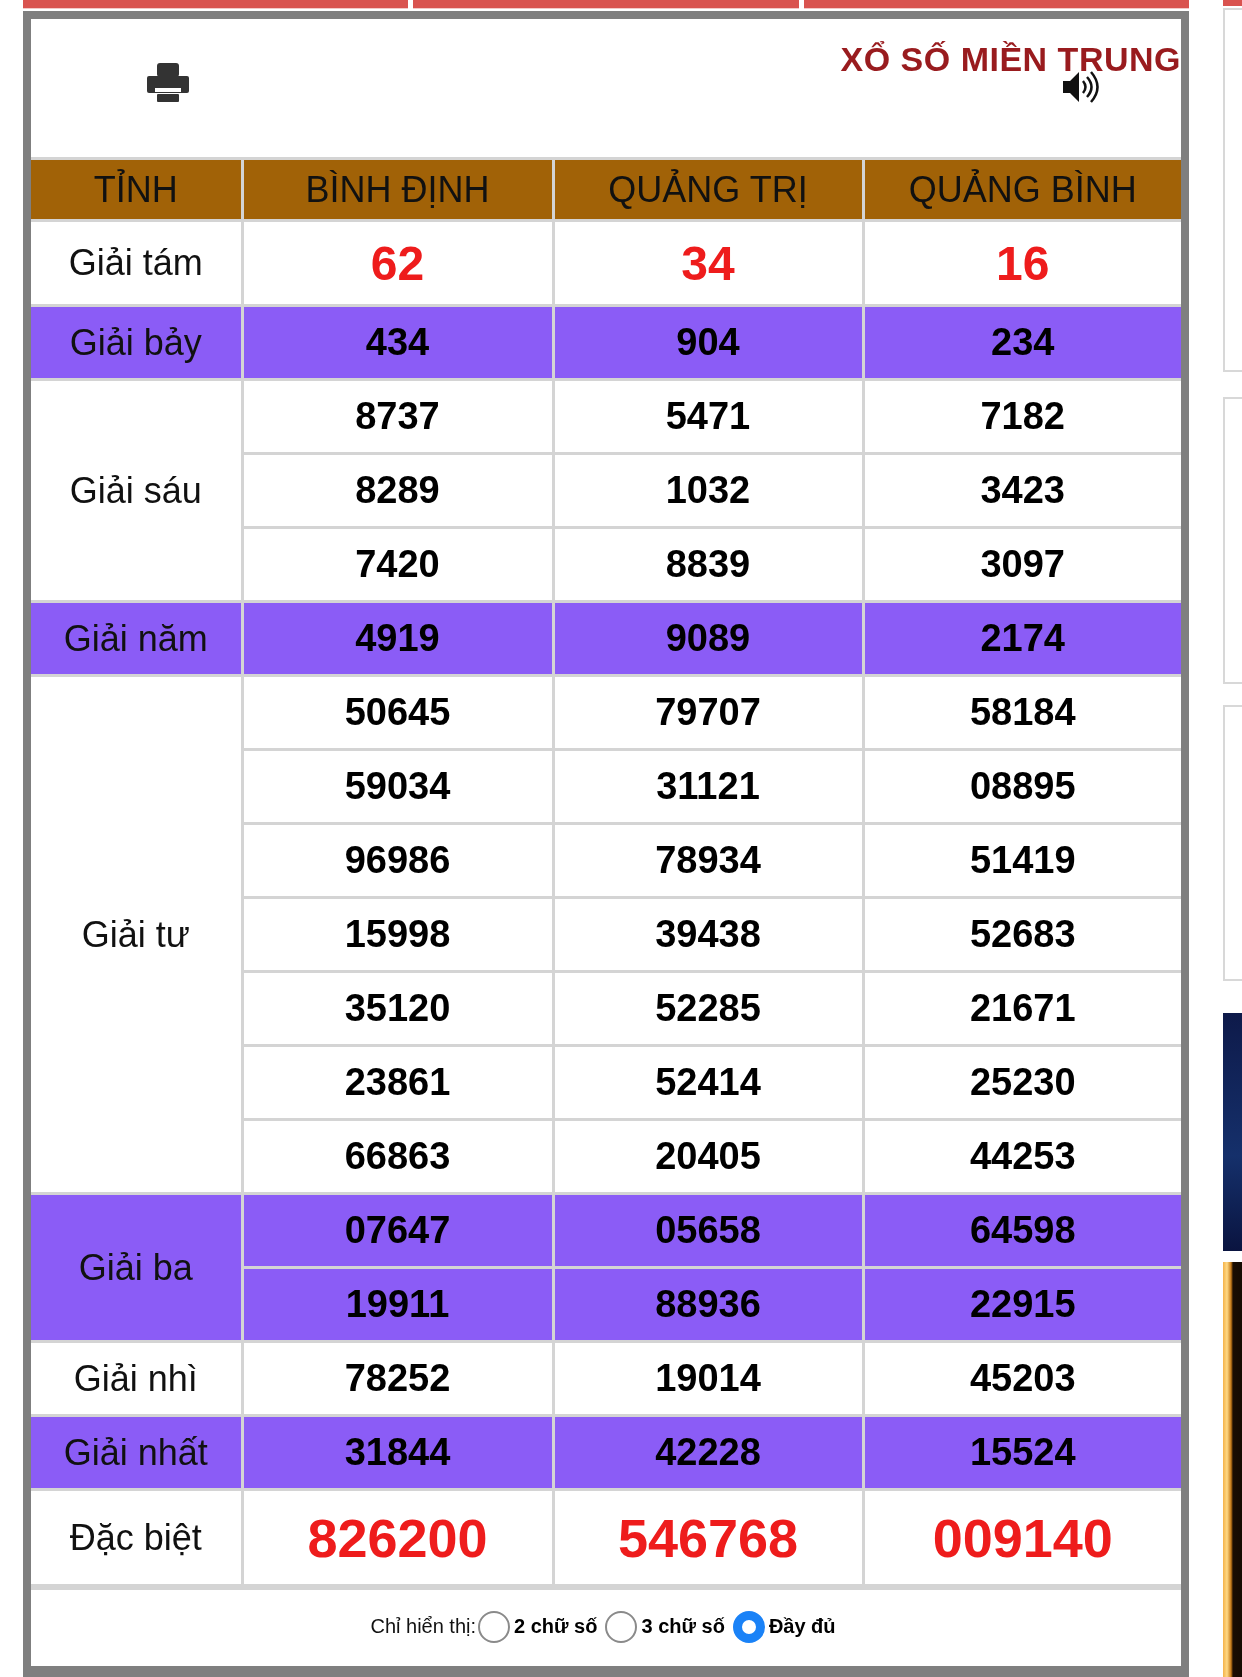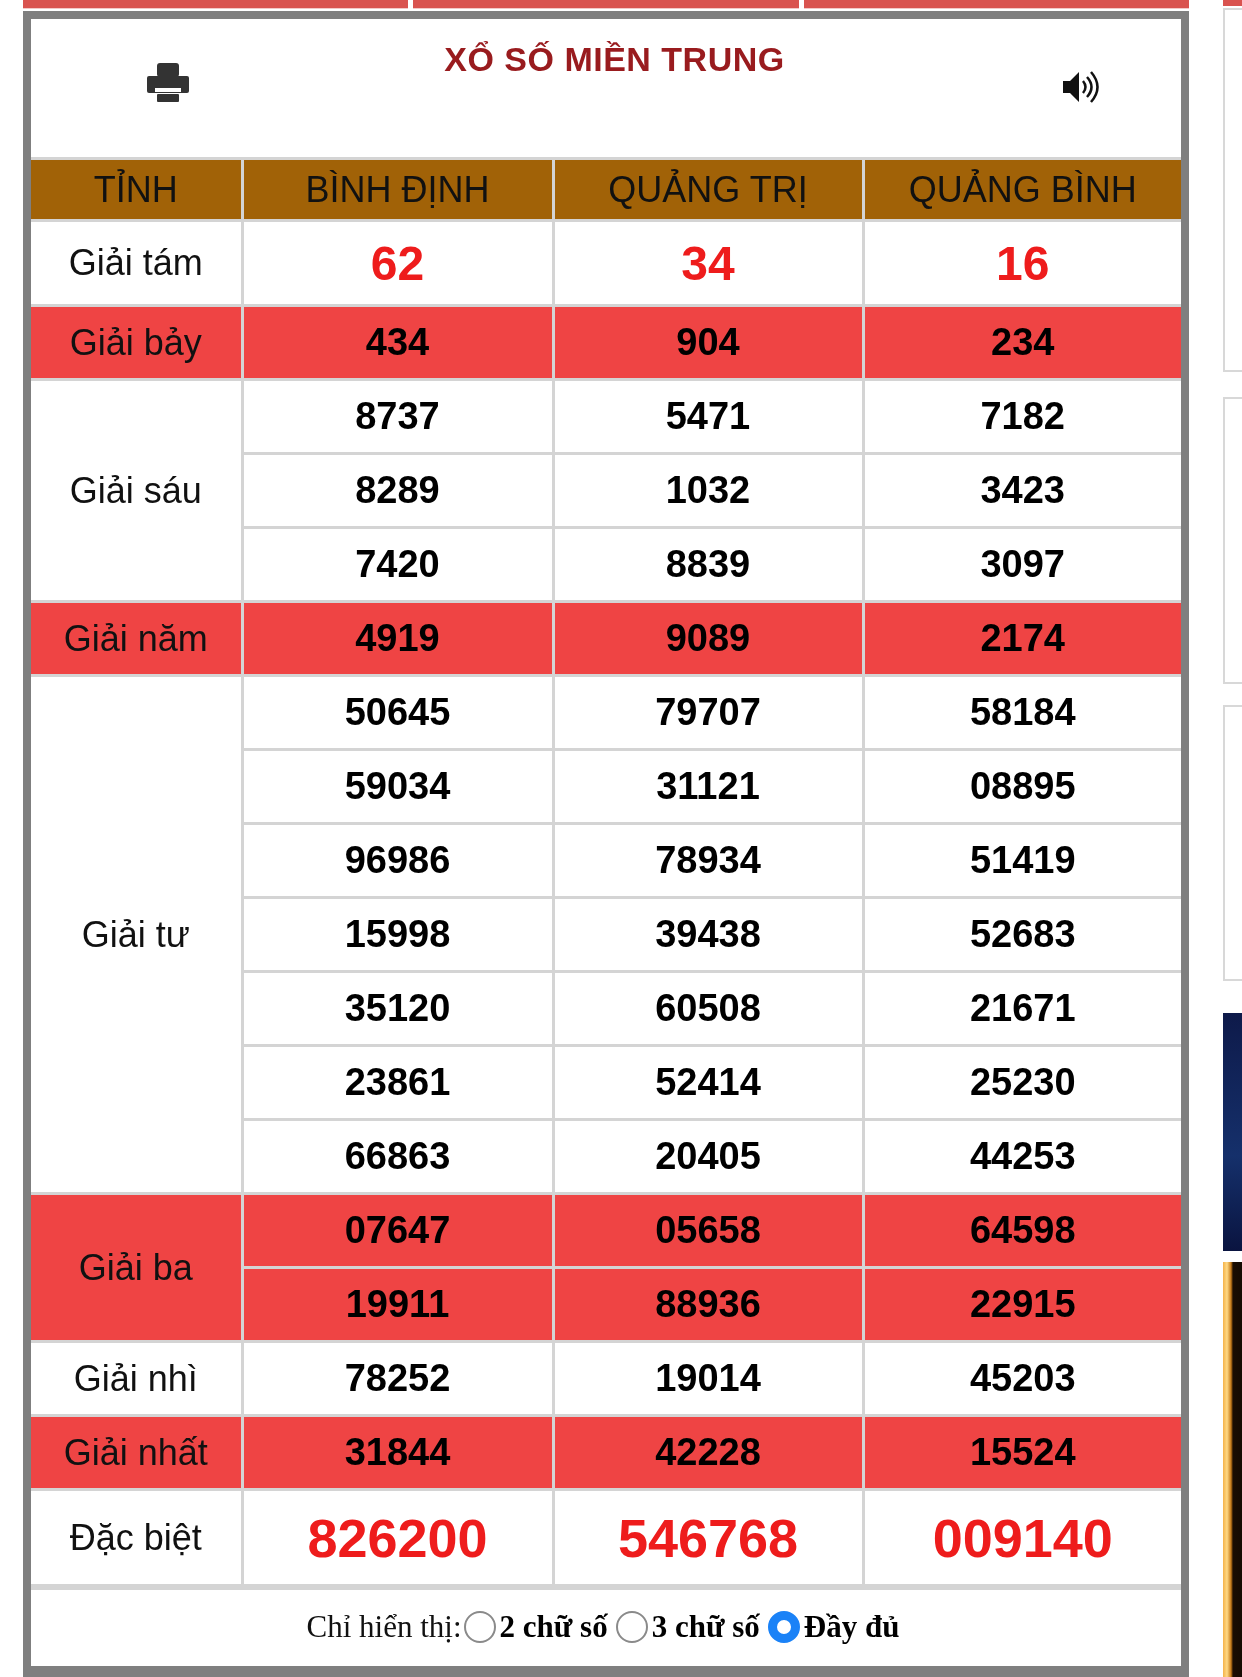--- a/index.html
+++ b/index.html
@@ -7,44 +7,44 @@
   body { position: relative; font-family: "Liberation Sans", "DejaVu Sans", sans-serif; color: #000; }
 
   
   .top-tabs { position: absolute; left: 23px; top: 0; width: 1166px; height: 9px; display: flex; gap: 5px; }
   .top-tab { flex: 1; background: #d9534f; height: 9px; border-bottom: 1px solid #f3c8c7; }
 
   
   .frame { position: absolute; left: 23px; top: 11px; width: 1166px; height: 1666px;
            border: 8px solid #7f7f7f; border-bottom-width: 11px; background: #fff; }
 
-  .header { position: relative; height: 138px; text-align: center; margin-left: 17px; }
+  .header { position: relative; height: 138px; text-align: right; margin-left: 17px; }
   .title { position: absolute; left: 0; right: 0; top: 21px; font-size: 34px; font-weight: bold;
            color: #991b1e; letter-spacing: 0.5px; }
   .subtitle { position: absolute; left: 0; right: 0; top: 94px; font-size: 32px; color: #991b1e; }
   .print-icon { position: absolute; left: 99px; top: 44px; width: 42px; height: 40px; cursor: pointer; }
   .speaker-icon { position: absolute; left: 1013px; top: 50px; width: 40px; height: 36px; cursor: pointer; }
 
   table.kq { width: 1150px; border-collapse: collapse; table-layout: fixed; }
   table.kq td, table.kq th { border: 3px solid #d4d4d4; text-align: center; vertical-align: middle; }
   table.kq tr > *:first-child { border-left: none; }
   table.kq tr > *:last-child { border-right: none; }
   col.c0 { width: 211px; } col.c1 { width: 311px; } col.c2 { width: 310px; } col.c3 { width: 318px; }
 
   thead th { background: #a16207; height: 62px; font-weight: normal; font-size: 36px; color: #111;
              border-top: 3px solid #cfcfcf; }
   .lbl { font-size: 36px; color: #111; }
   .num { font-size: 38px; font-weight: bold; color: #000; height: 74px; }
   .num.red { color: #ee1c1c; font-size: 48px; }
   .num.special { color: #ee1c1c; font-size: 54px; height: 96px; }
   tr.tam td { height: 85px; }
-  .gray td { background: #ef4444; }
-
-  .footer { height: 76px; display: flex; align-items: center; justify-content: center; font-size: 31px;
-            border-top: 3px solid #d4d4d4; font-family: Liberation Serif, serif; }
+  .gray td { background: #8b5cf6; }
+
+  .footer { height: 76px; display: flex; align-items: center; justify-content: center; font-size: 20px;
+            border-top: 3px solid #d4d4d4; }
   .footer .lab { color: #111; }
   .radio { display: inline-block; width: 32px; height: 32px; border-radius: 50%; border: 2px solid #8a8a8a;
            background: #fff; margin: 0 4px 0 2px; vertical-align: middle; cursor: pointer; }
   .radio.checked { border: 9px solid #1a82f7; }
   .opt { font-weight: bold; margin-right: 6px; }
 
   
   .side-box { position: absolute; left: 1223px; width: 30px; border: 2px solid #d8d8d8; background: #fff; }
   .side-red { position: absolute; left: 1223px; top: 0; width: 30px; height: 6px; background: #d9534f; }
   .side-img1 { position: absolute; left: 1223px; top: 1013px; width: 30px; height: 238px;
@@ -147,21 +147,21 @@
         <td class="num">78934</td>
         <td class="num">51419</td>
       </tr>
       <tr>
         <td class="num">15998</td>
         <td class="num">39438</td>
         <td class="num">52683</td>
       </tr>
       <tr>
         <td class="num">35120</td>
-        <td class="num">60508</td>
+        <td class="num">52285</td>
         <td class="num">21671</td>
       </tr>
       <tr>
         <td class="num">23861</td>
         <td class="num">52414</td>
         <td class="num">25230</td>
       </tr>
       <tr>
         <td class="num">66863</td>
         <td class="num">20405</td>

